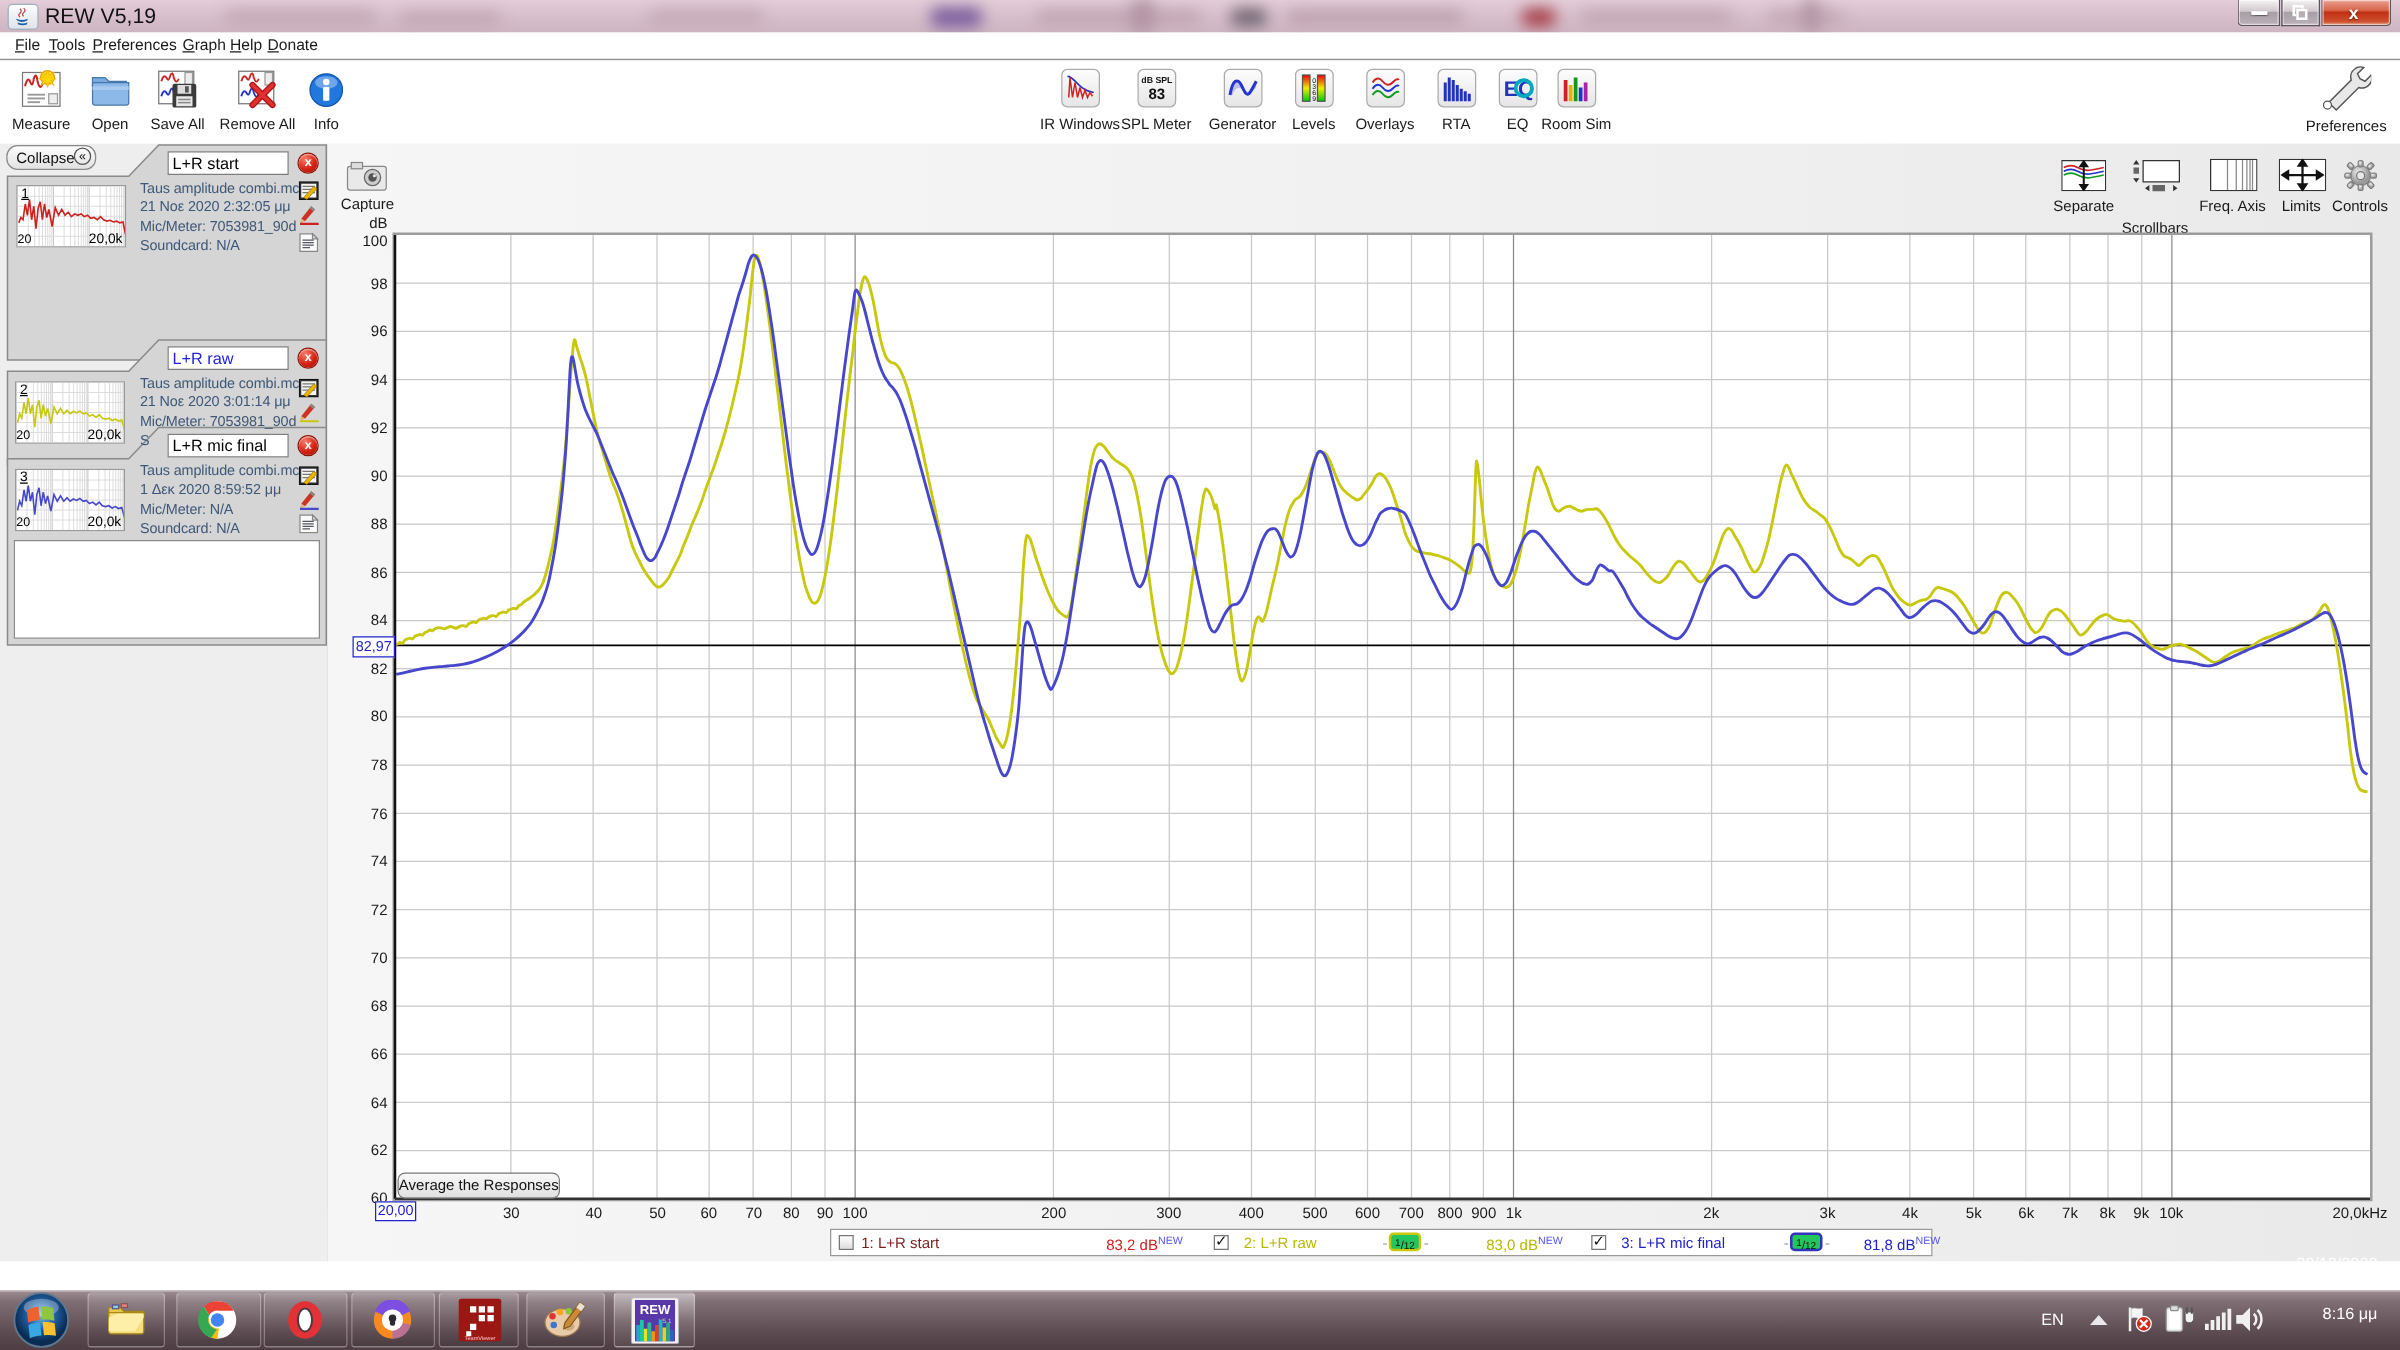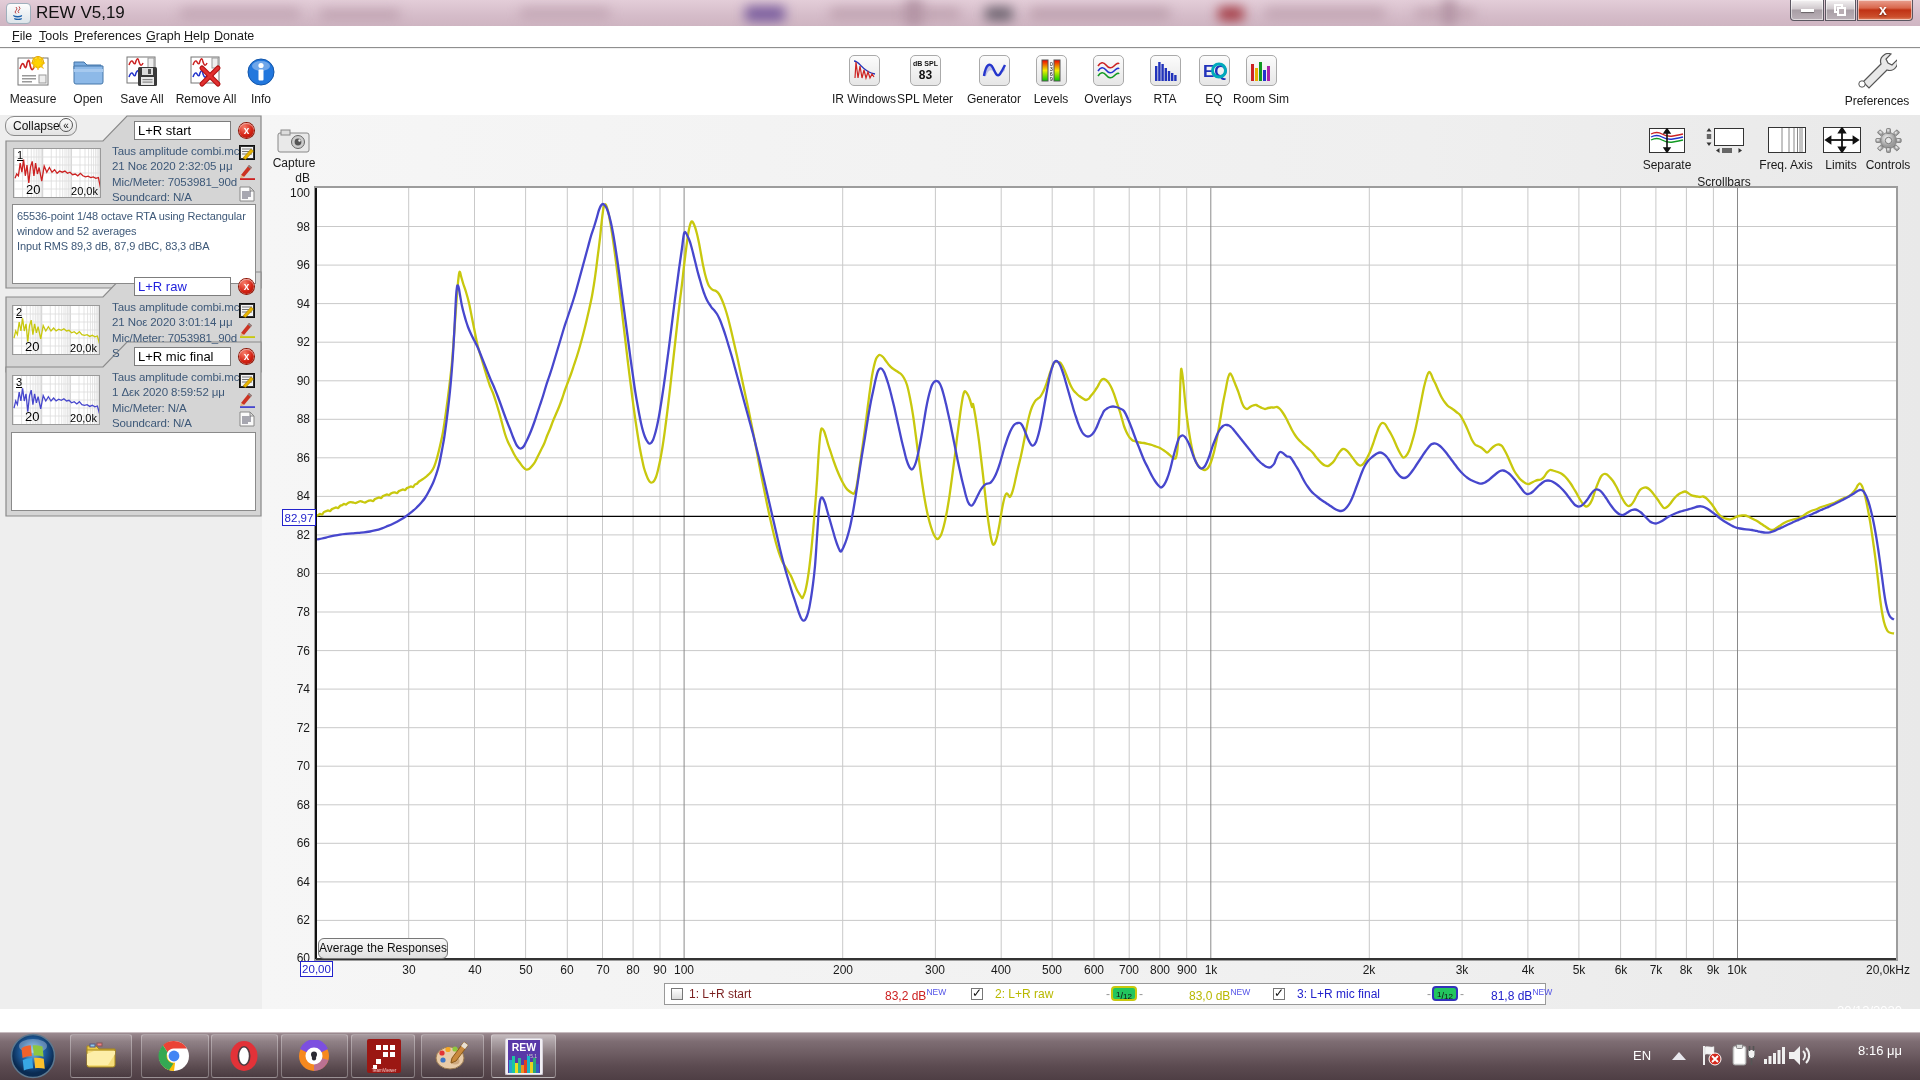--- a/index.html
+++ b/index.html
@@ -24,21 +24,21 @@
 #leftpanel{left:0;top:115px;width:262px;height:894px;background:#eeeeee;}
 #graphpanel{left:262px;top:115px;width:1658px;height:894px;background:linear-gradient(90deg,#f6f6f6,#efefef 70%,#e9e9e9);}
 #collapse{left:5px;top:116px;width:72px;height:20px;background:linear-gradient(#fdfdfd,#e2e2e2);border:1px solid #8a8a8a;border-radius:9px;font-size:12px;color:#111;}
 
 .mname{position:absolute;width:97px;height:19px;background:#fff;border:1px solid #7d7d7d;font-size:13px;padding:1px 3px;color:#000;}
 .minfo{position:absolute;font-size:11.5px;color:#3d5878;line-height:15.4px;white-space:nowrap;overflow:hidden;letter-spacing:-0.1px;}
 .mnotes{position:absolute;background:#fff;border:1px solid #8a8a8a;font-size:11px;color:#3d5878;padding:4px 4px;line-height:14.8px;white-space:nowrap;overflow:hidden;letter-spacing:-0.1px;}
 .xbtn{position:absolute;width:15px;height:15px;border-radius:50%;background:radial-gradient(circle at 35% 30%,#f87d6a,#d42214 55%,#a21206);box-shadow:inset 0 1px 1px rgba(255,255,255,.5), 0 0 0 1px #8c1505;color:#fff;font-size:10px;font-weight:bold;text-align:center;line-height:15px;}
 .thumb{position:absolute;background:#fff;border:1px solid #9a9a9a;}
 .thumb .n{position:absolute;left:3px;top:0px;font-size:11px;color:#000;text-decoration:underline;}
-.thumb .lo{position:absolute;left:12px;bottom:0px;font-size:13px;color:#000;}
+.thumb .lo{position:absolute;left:0;bottom:0px;font-size:10px;color:#000;}
 .thumb .hi{position:absolute;right:2px;bottom:0px;font-size:11px;color:#000;}
 
 .ylab{position:absolute;left:282px;width:28px;text-align:right;font-size:12px;color:#1a1a1a;height:14px;}
 .xlab{position:absolute;top:963px;width:40px;text-align:center;font-size:12px;color:#1a1a1a;}
 
 #tabs{left:678px;top:139px;height:26px;display:flex;}
 .tab{height:26px;border:1px solid #7f7f7f;border-left:none;background:linear-gradient(#fcfcfc,#e8e8e8 45%,#d8d8d8);font-size:11.5px;color:#111;display:flex;align-items:center;padding:0 3.5px;}
 .tab.first{border-left:1px solid #7f7f7f;border-radius:5px 0 0 5px;}
 .tab.last{border-radius:0 5px 5px 0;}
 .tab.active{background:linear-gradient(#b9b9b9,#cfcfcf);box-shadow:inset 1px 1px 2px rgba(0,0,0,.35);}
@@ -495,21 +495,20 @@
     <svg class="abs" style="left:239px;top:186px" width="16" height="16" viewBox="0 0 16 16">
       <path d="M1 1 h10 l4 4 v10 H1z" fill="#fafafa" stroke="#888"></path>
       <path d="M11 1 l4 4 h-4z" fill="#ddd" stroke="#888"></path>
       <g stroke="#556" stroke-width="1">
         <line x1="3" y1="6" x2="12" y2="6"></line>
         <line x1="3" y1="8" x2="12" y2="8"></line>
         <line x1="3" y1="10" x2="12" y2="10"></line>
         <line x1="3" y1="12" x2="9" y2="12"></line>
       </g>
     </svg>
-    <div class="mnotes" style="left:12px;top:204px;width:244px;height:80px;">65536-point 1/48 octave RTA using Rectangular<br>window and 52 averages<br>Input RMS 89,3 dB, 87,9 dBC, 83,3 dBA</div>
     <div class="mname" style="left:134px;top:277px;color:#2222dd;">L+R raw</div>
     <div class="xbtn" style="left:239px;top:279px;">x</div>
     <div class="thumb abs" style="left:12px;top:305px;width:88px;height:50px;">
       <svg width="86" height="48" viewBox="0 0 86 48" style="position:absolute;left:0;top:0">
         <line x1="0.0" y1="0" x2="0.0" y2="48" stroke="#c0c0c0" stroke-width="0.8"></line>
         <line x1="8.6" y1="0" x2="8.6" y2="48" stroke="#dcdcdc" stroke-width="0.8"></line>
         <line x1="13.7" y1="0" x2="13.7" y2="48" stroke="#dcdcdc" stroke-width="0.8"></line>
         <line x1="17.3" y1="0" x2="17.3" y2="48" stroke="#dcdcdc" stroke-width="0.8"></line>
         <line x1="20.0" y1="0" x2="20.0" y2="48" stroke="#dcdcdc" stroke-width="0.8"></line>
         <line x1="22.3" y1="0" x2="22.3" y2="48" stroke="#dcdcdc" stroke-width="0.8"></line>

